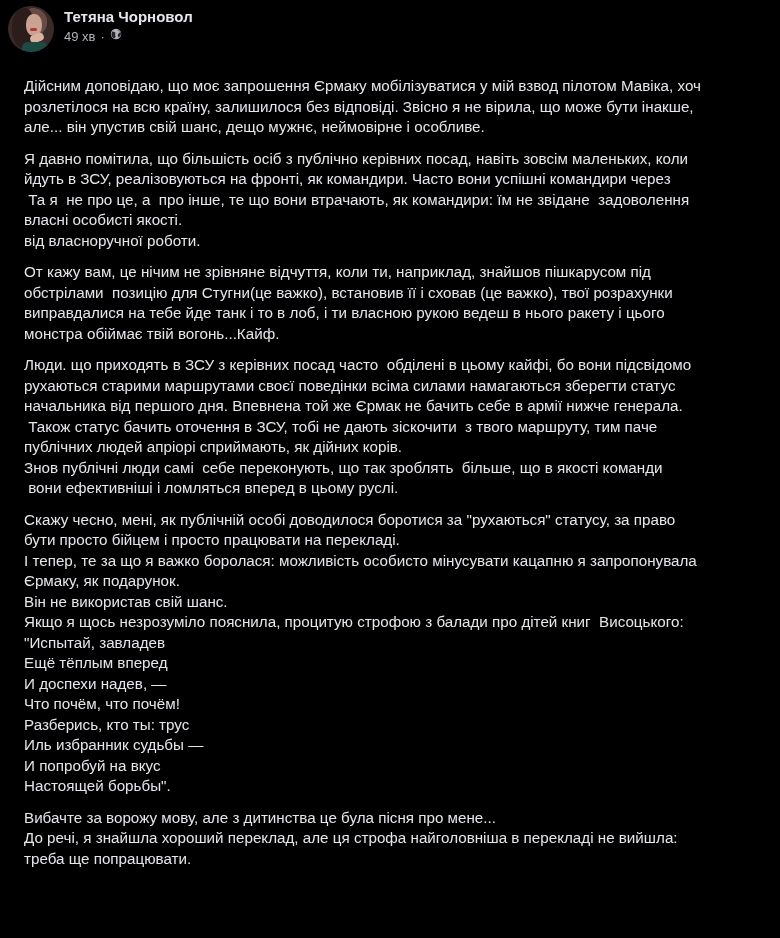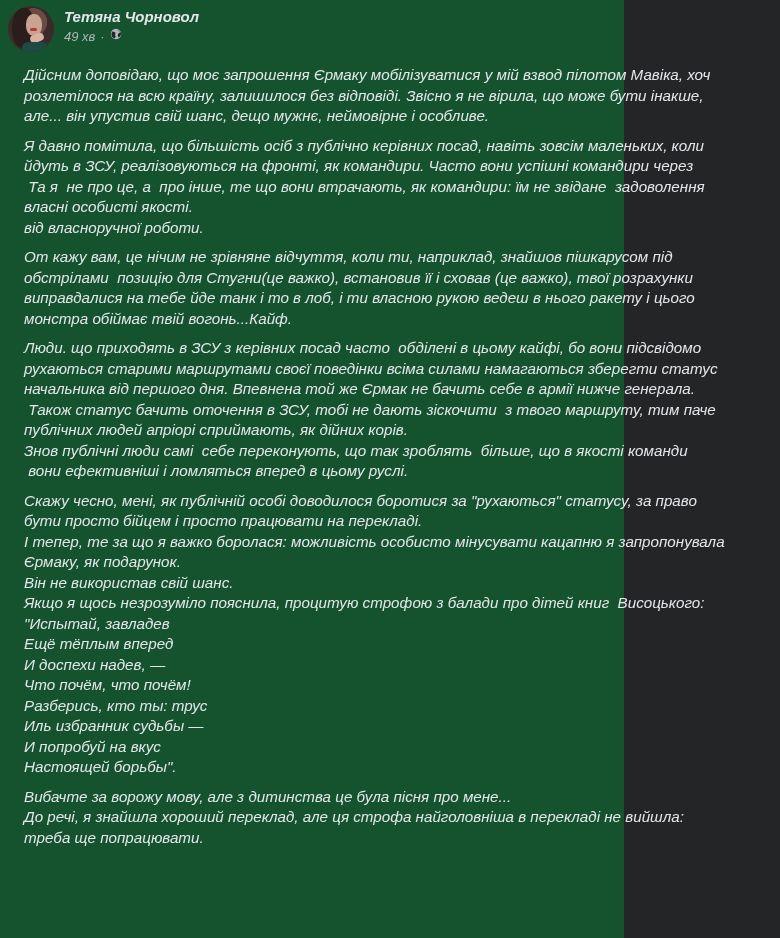--- a/index.html
+++ b/index.html
@@ -9,25 +9,24 @@
   }
   body {
     width: 780px;
     height: 938px;
     overflow: hidden;
     font-family: "Liberation Sans", "DejaVu Sans", sans-serif;
     color: #e4e6eb;
   }
   .post {
     position: relative;
-    width: 624px;
+    width: 780px;
     height: 938px;
-    background: #14532d;
+    background: #000000;
     box-sizing: border-box;
-    font-style: italic;
   }
   .header {
     position: absolute;
     left: 8px;
     top: 6px;
     display: flex;
     align-items: flex-start;
   }
   .avatar {
     width: 46px;
@@ -83,21 +82,21 @@
   .body {
     position: absolute;
     left: 24px;
     top: 65px;
     width: 752px;
     font-size: 15.2px;
     line-height: 20.5px;
     color: #e4e6eb;
   }
   .para {
-    margin: 0 0 9px 0;
+    margin: 11px 0 9px 0;
   }
   .line {
     display: block;
     white-space: pre;
   }
 </style>
 </head>
 <body>
 
 <div class="post">

